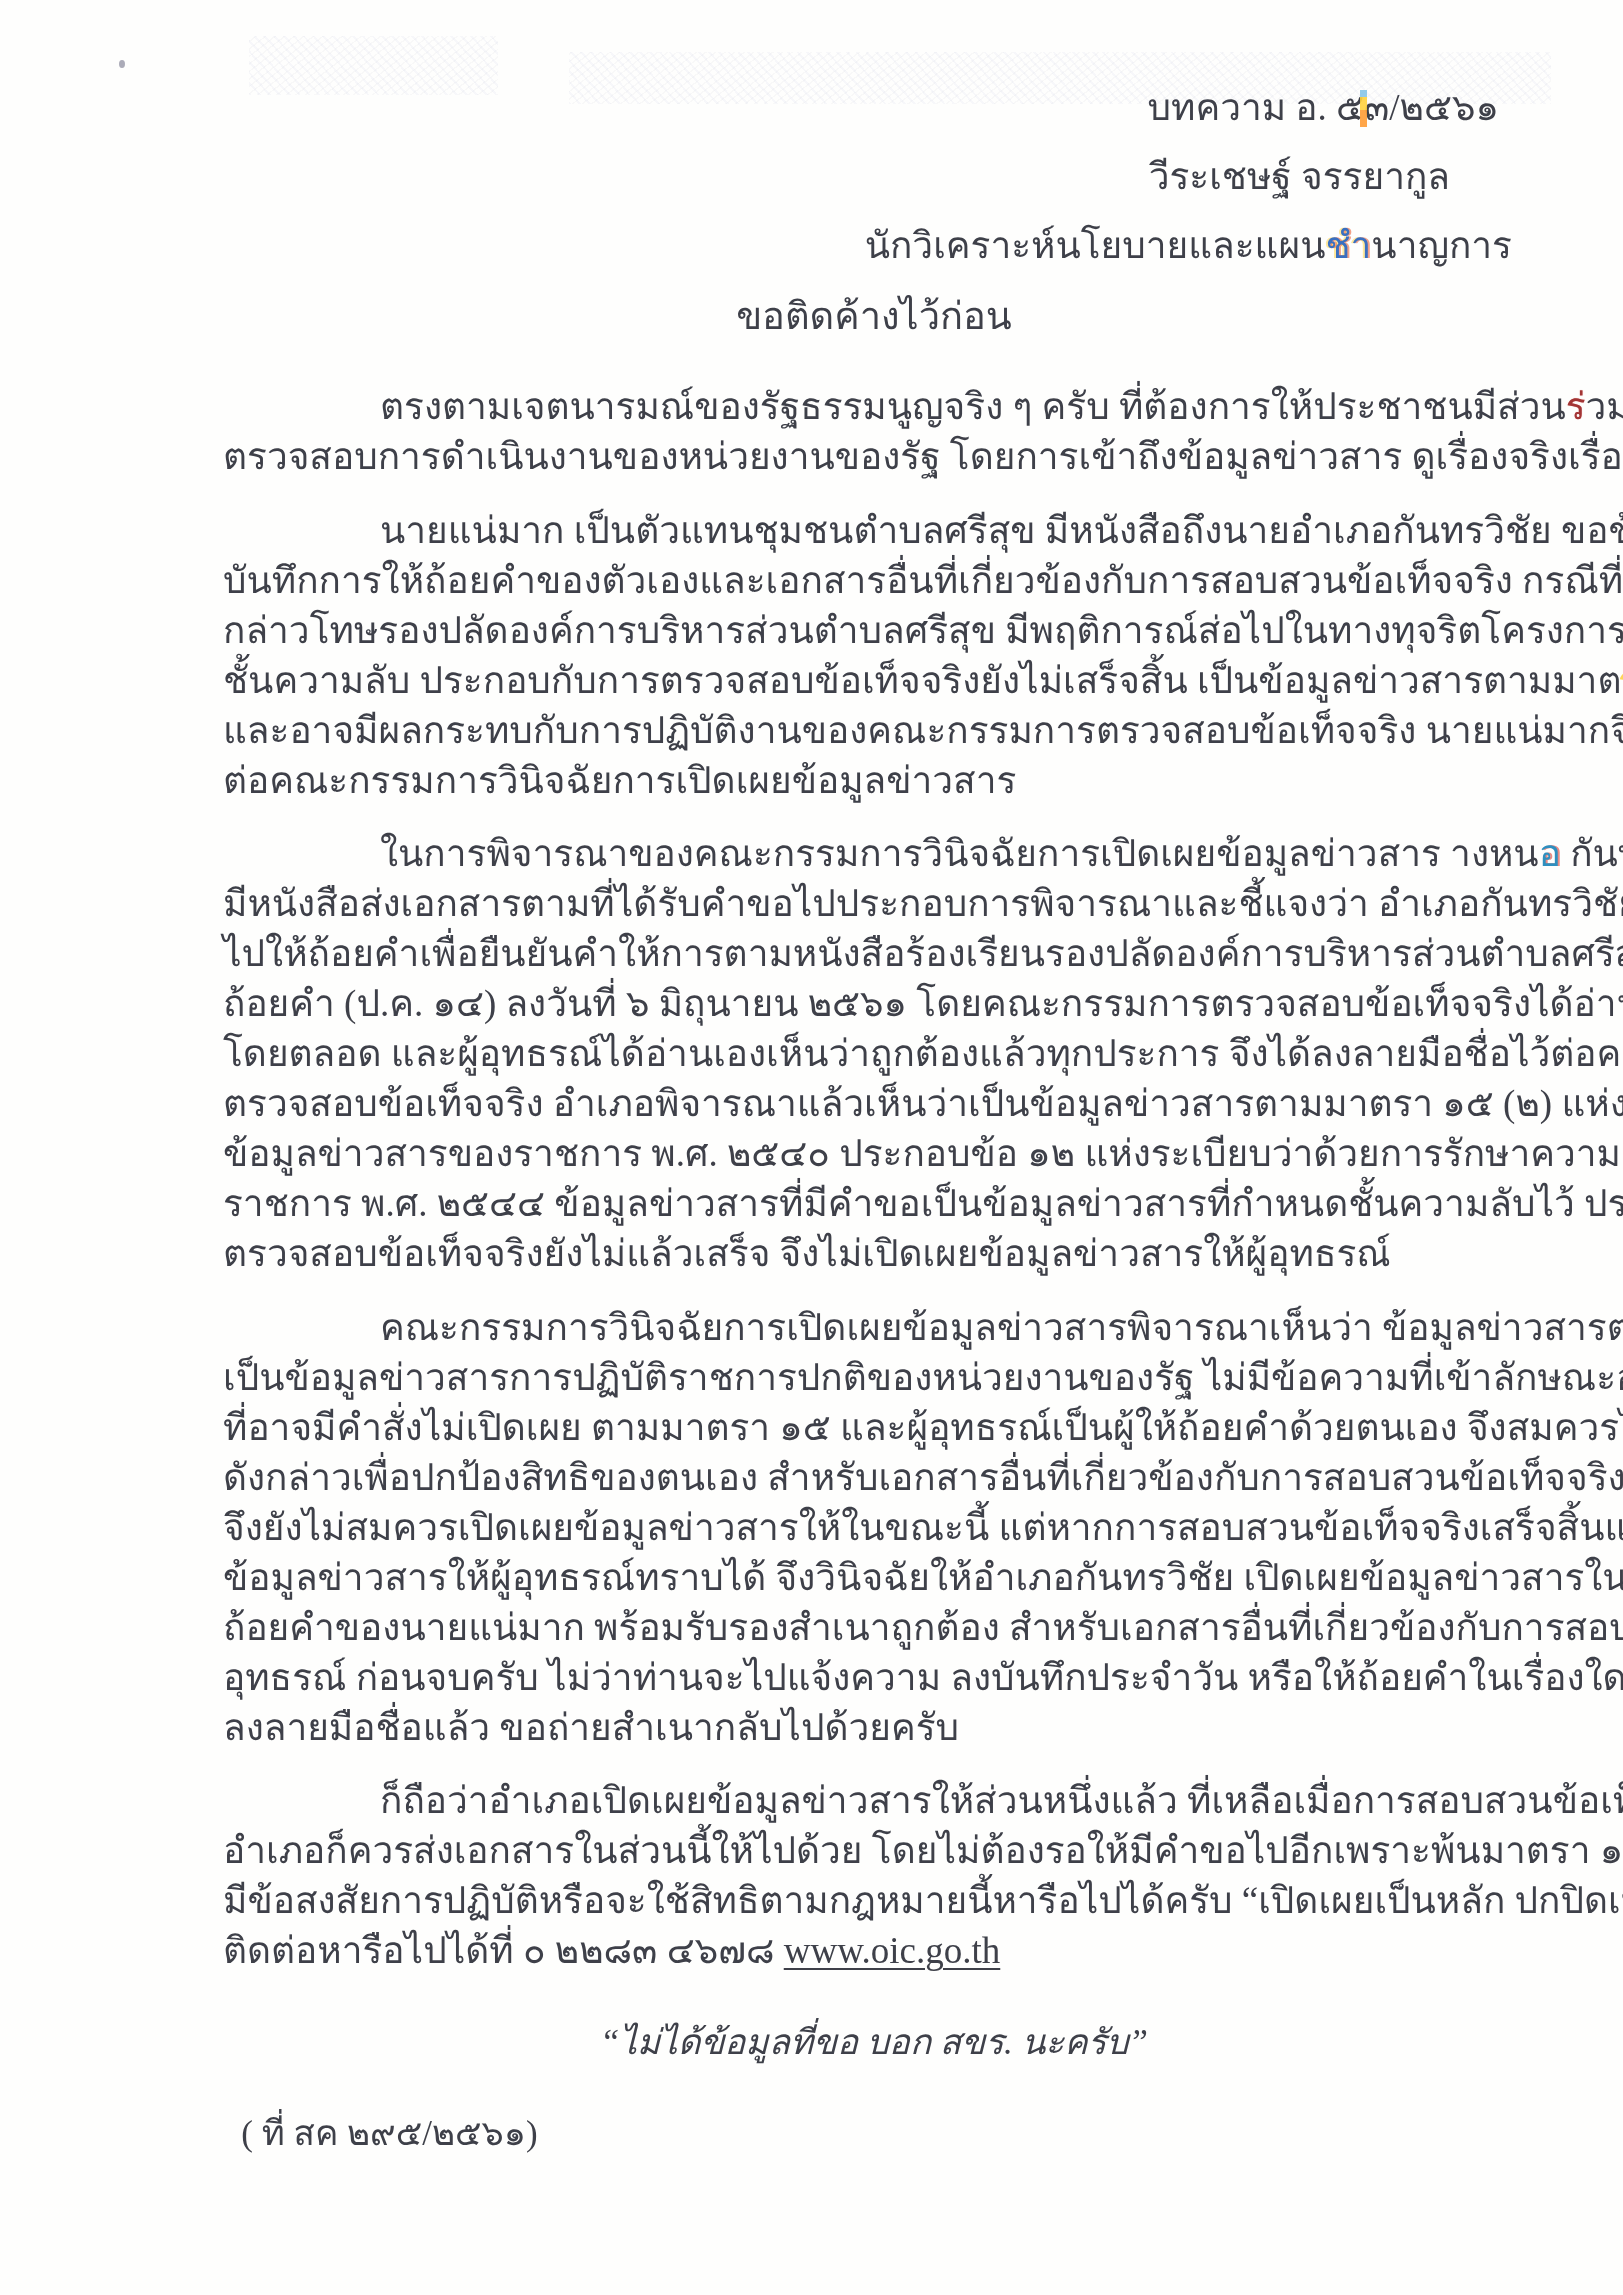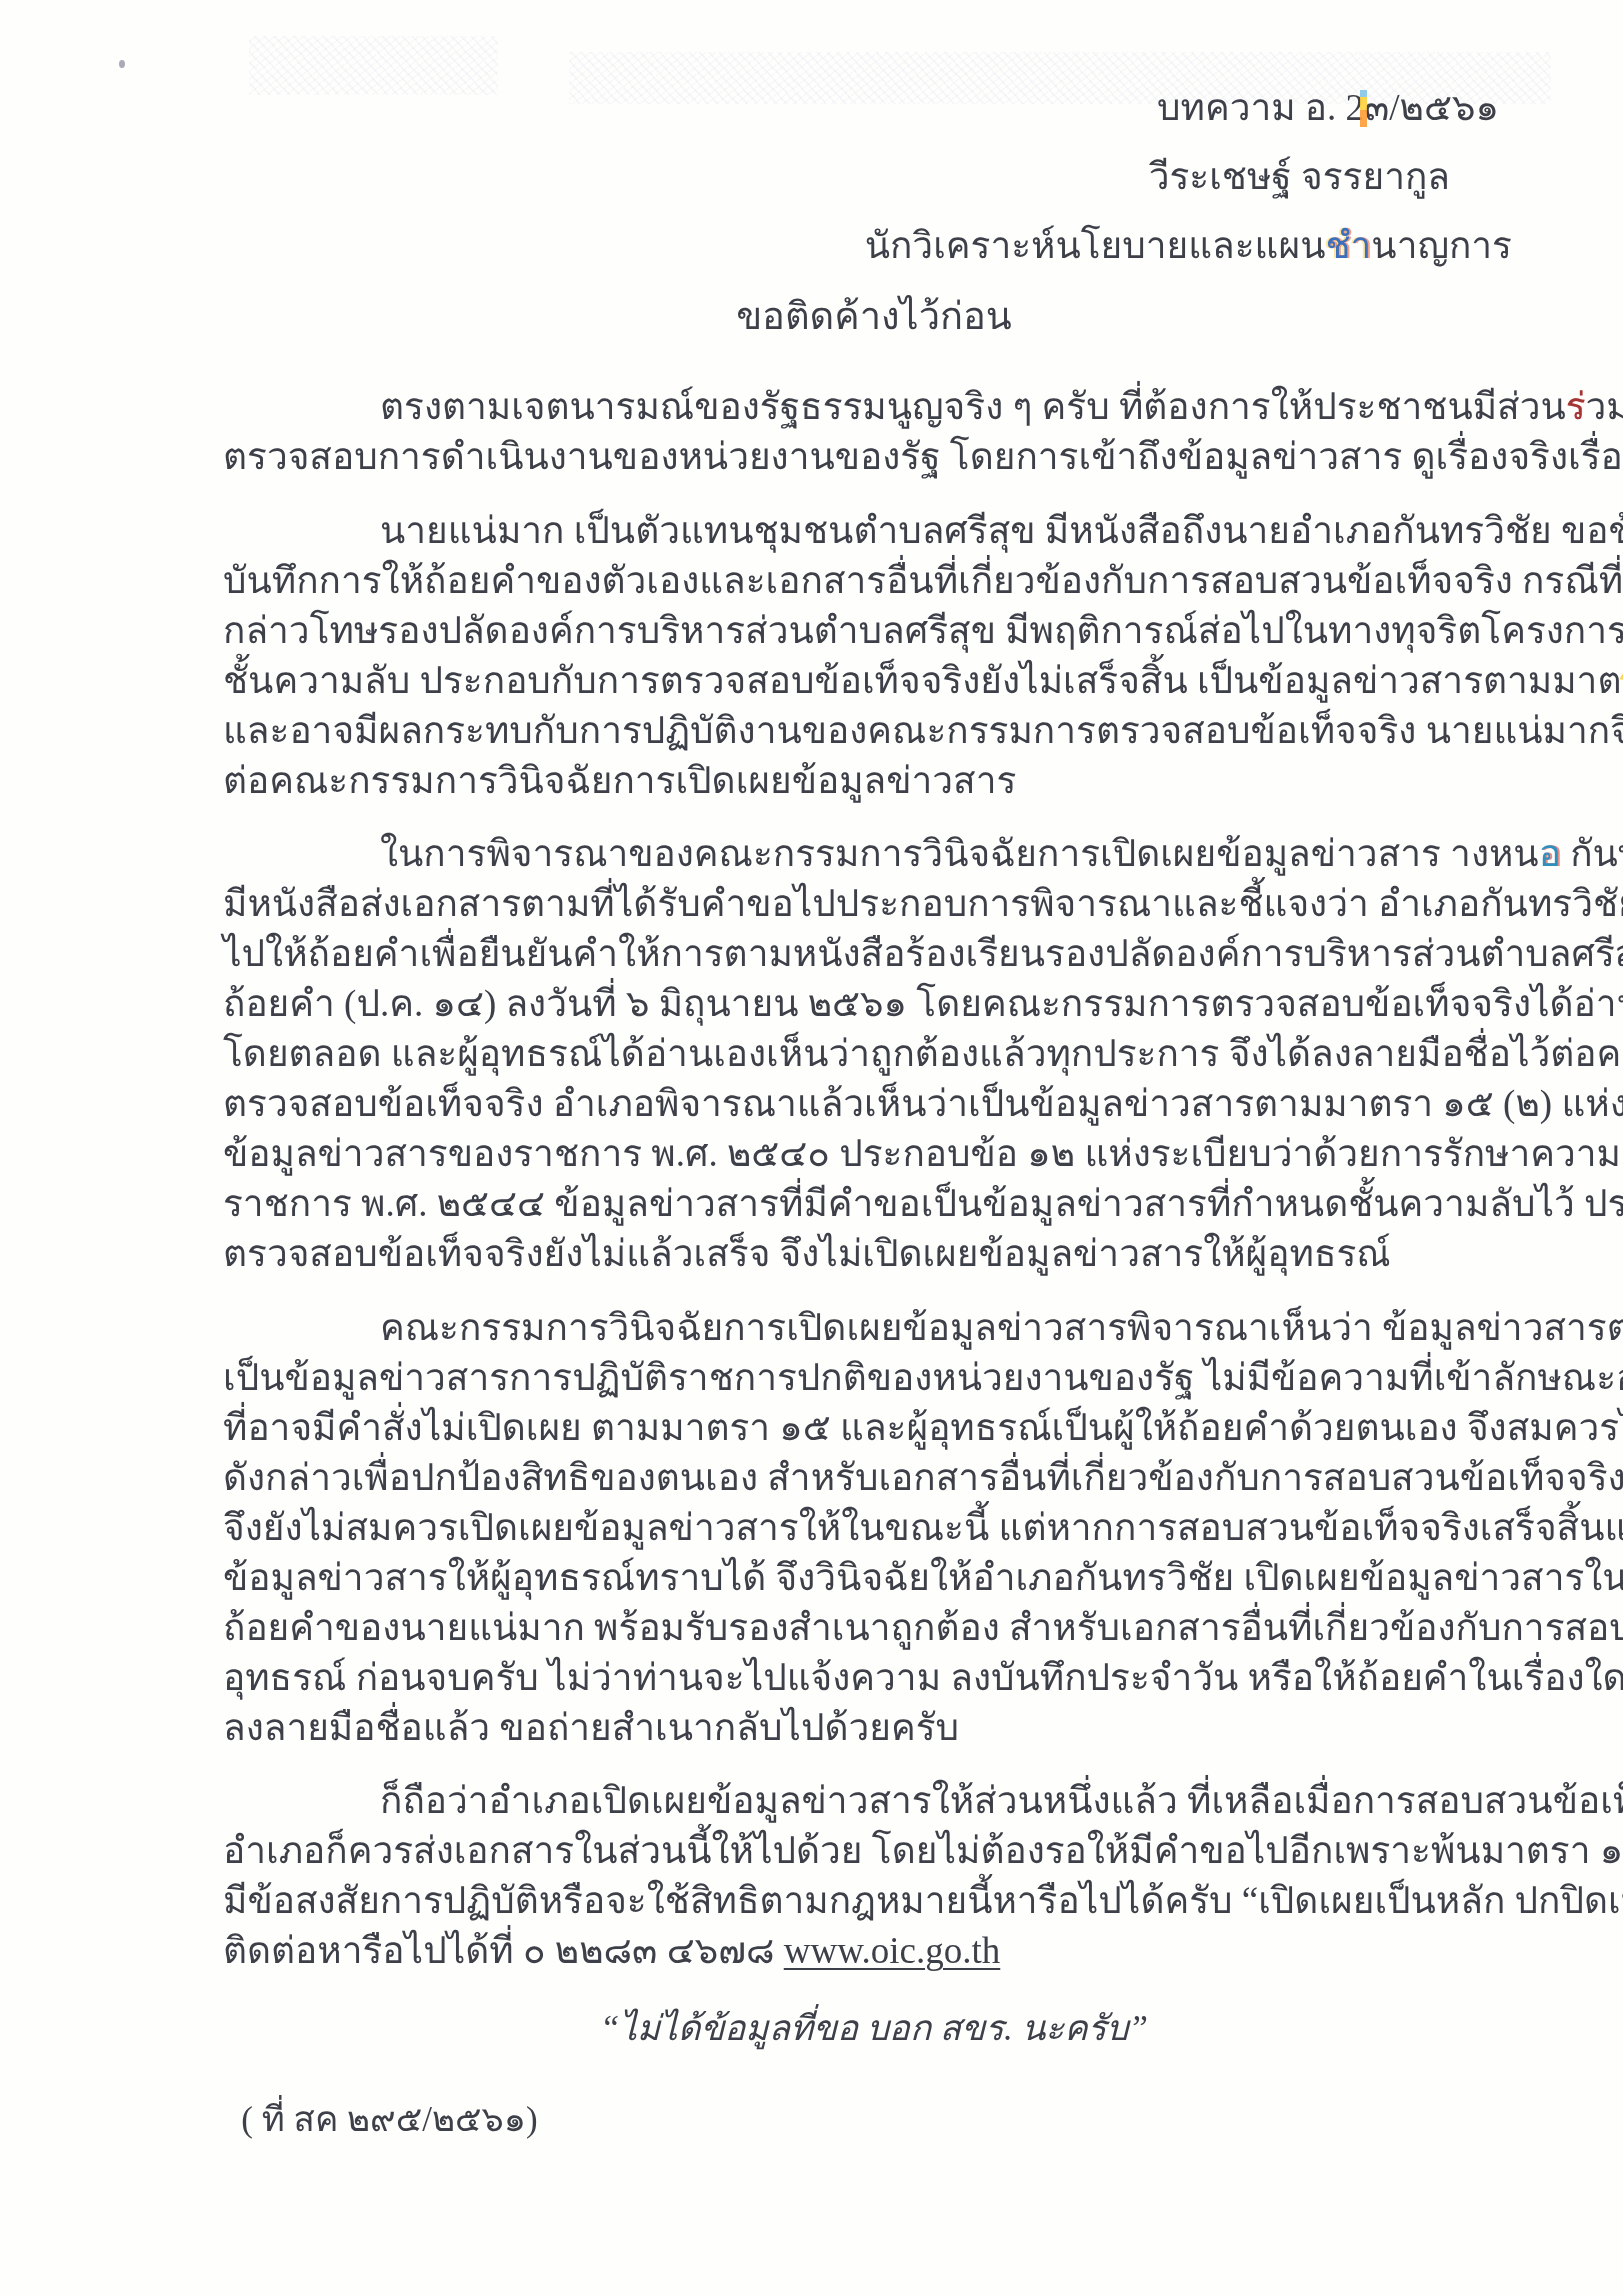--- a/index.html
+++ b/index.html
@@ -33,21 +33,21 @@
     text-align:center;font-size:38px;line-height:55px;
     margin-top:14.4px;margin-bottom:38px;white-space:nowrap;
   }
 
   .doc-body{font-size:37px;}
   .para{margin:0 0 23.6px 0;}
   .t-line{white-space:nowrap;line-height:50px;height:50px;}
   .t-line.indent{padding-left:157px;}
 
   .quote{
-    margin-top:27px;text-align:center;font-style:italic;
+    margin-top:41px;text-align:center;font-style:italic;
     font-size:35px;line-height:51px;white-space:nowrap;
   }
   .reference{
     margin-top:40px;margin-left:18.3px;font-size:35px;line-height:51px;white-space:nowrap;
   }
 
   
   .hl-bar{position:relative;}
   .hl-bar::before{
     content:"";position:absolute;left:-3.9px;top:2.6px;width:7.2px;height:37px;
@@ -63,21 +63,21 @@
 </style>
 </head>
 <body>
 
 <div class="page">
   <div class="noise n1"></div>
   <div class="noise n2"></div>
   <div class="speck"></div>
 
   <div>
-    <div class="h-line h1"><span>บทความ อ. 2</span><span class="hl-bar">๓</span><span>/๒๕๖๑</span></div>
+    <div class="h-line h1"><span>บทความ อ. ๕</span><span class="hl-bar">๓</span><span>/๒๕๖๑</span></div>
     <div class="h-line h2">วีระเชษฐ์  จรรยากูล</div>
     <div class="h-line h3"><span>นักวิเคราะห์นโยบายและแผน</span><span class="hl-rainbow">ชำ</span><span>นาญการ</span></div>
   </div>
 
   <div class="title">ขอติดค้างไว้ก่อน</div>
 
   <div class="doc-body" id="doc-body">
       <div class="para">
         <div class="t-line indent"><span>ตรงตามเจตนารมณ์ของรัฐธรรมนูญจริง ๆ ครับ ที่ต้องการให้ประชาชนมีส่วน</span><span class="hl-red">ร่</span><span>วมในการ</span></div>
         <div class="t-line"><span>ตรวจสอบการดำเนินงานของหน่วยงานของรัฐ โดยการเข้าถึงข้อมูลข่าวสาร  ดูเรื่องจริงเรื่องนี้ครับ</span></div>

